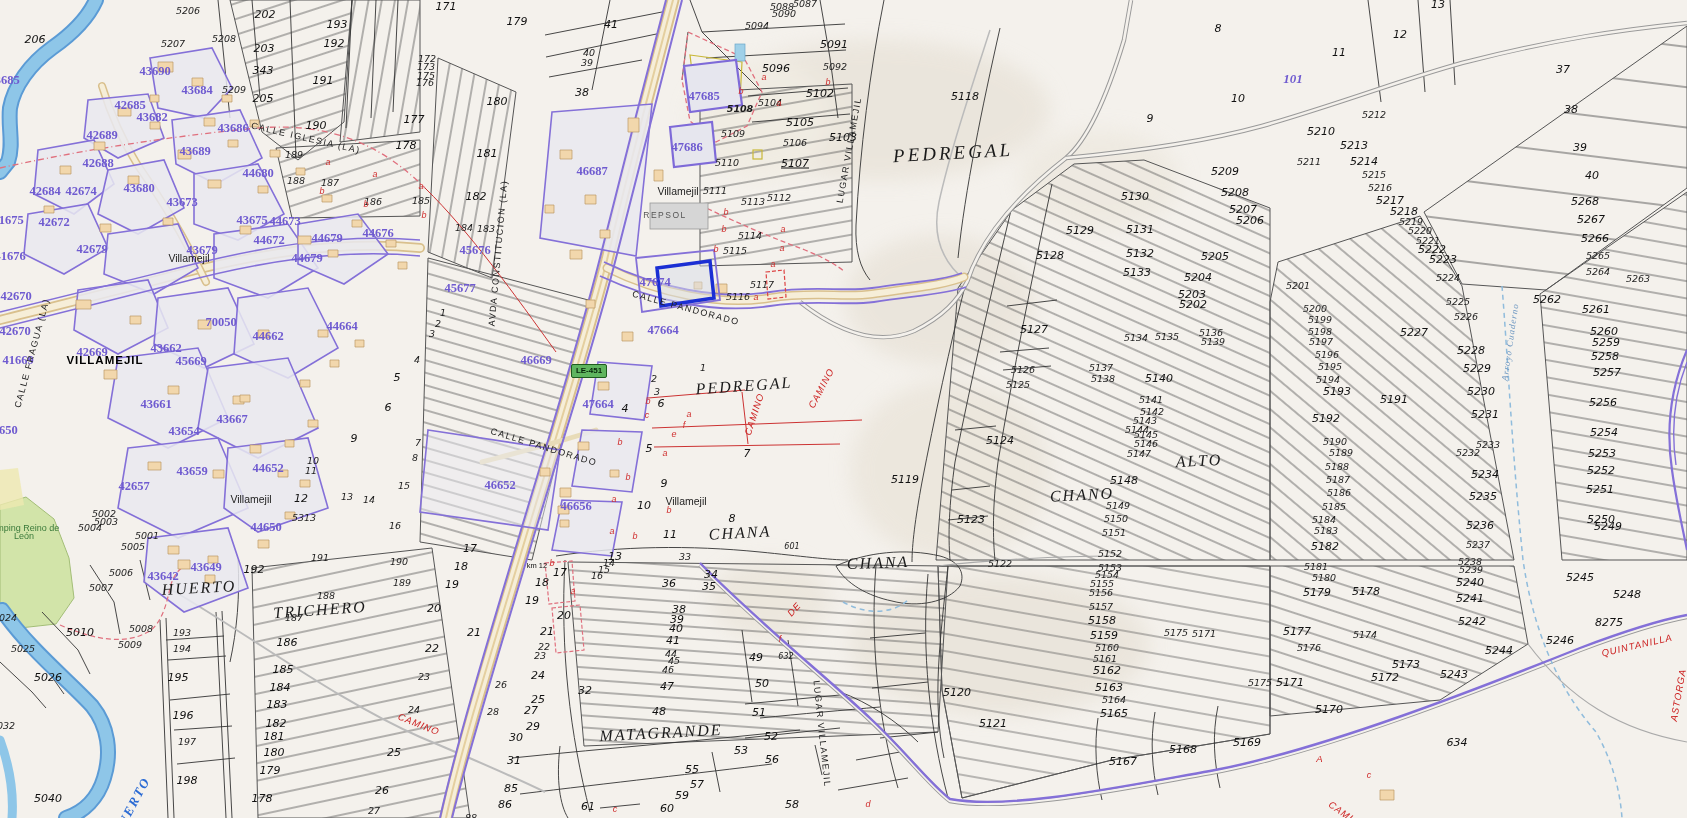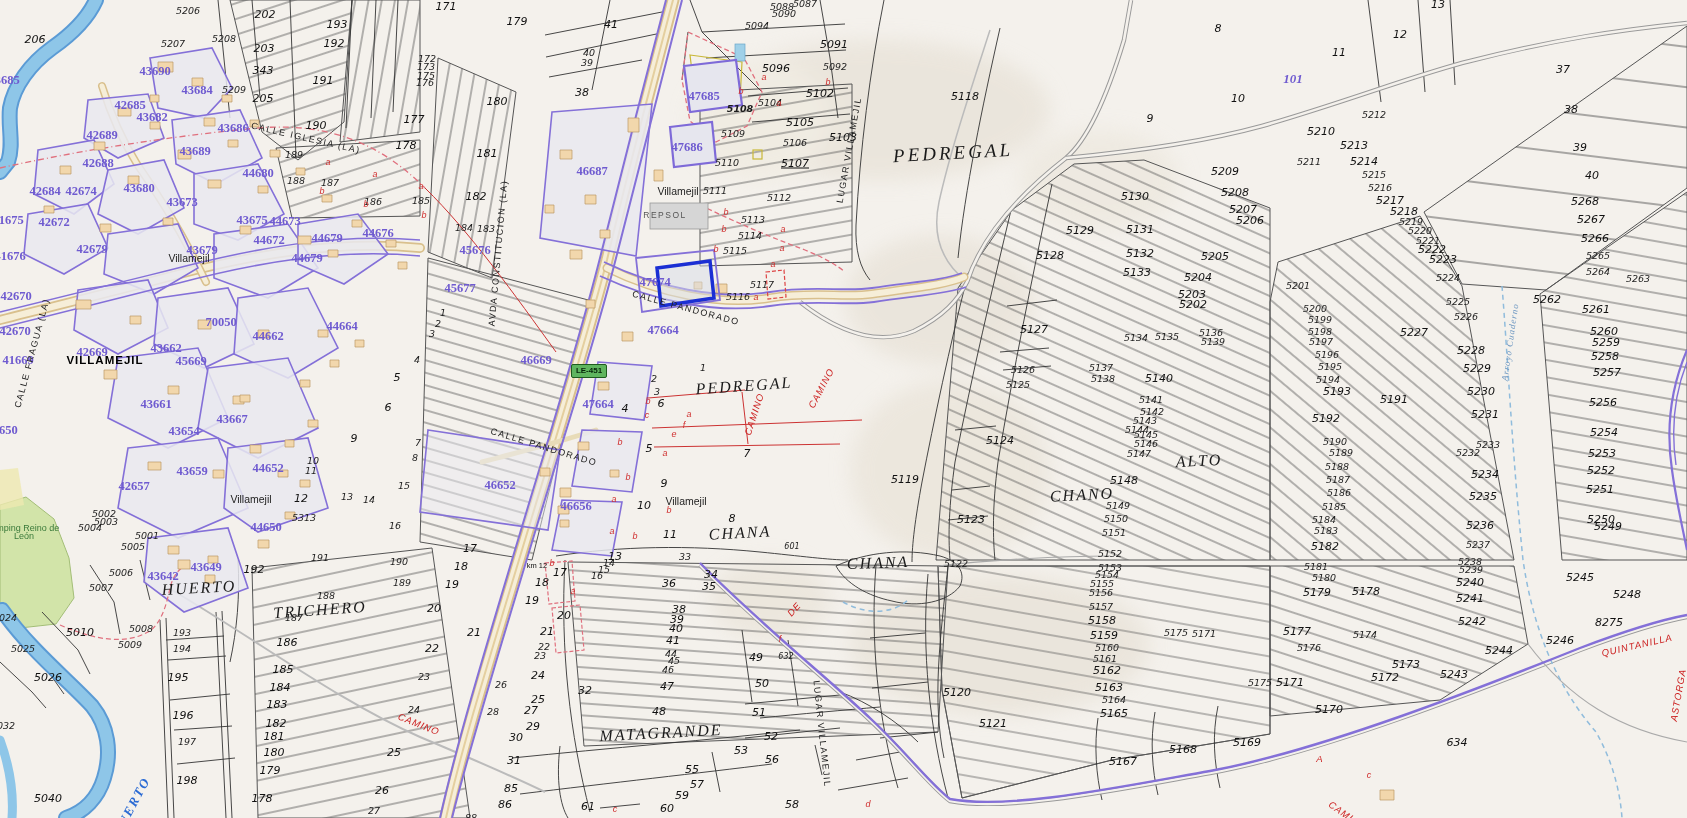--- a/index.html
+++ b/index.html
@@ -399,21 +399,21 @@
       <div class="lbl pb" style="left: 820px; top: 93px;">5102</div>
       <div class="lbl pb" style="left: 800px; top: 122px;">5105</div>
       <div class="lbl pn" style="left: 795px; top: 142px;">5106</div>
       <div class="lbl pb" style="left: 843px; top: 137px;">5103</div>
       <div class="lbl pb" style="left: 795px; top: 163px; text-decoration: underline;">5107</div>
       <div class="lbl pn" style="left: 740px; top: 108px; font-weight: bold;">5108</div>
       <div class="lbl pn" style="left: 733px; top: 133px;">5109</div>
       <div class="lbl pn" style="left: 727px; top: 162px;">5110</div>
       <div class="lbl pn" style="left: 715px; top: 190px;">5111</div>
       <div class="lbl pn" style="left: 779px; top: 197px;">5112</div>
-      <div class="lbl pn" style="left: 753px; top: 219px;">5113</div>
+      <div class="lbl pn" style="left: 753px; top: 201px;">5113</div>
       <div class="lbl pn" style="left: 750px; top: 235px;">5114</div>
       <div class="lbl pn" style="left: 735px; top: 250px;">5115</div>
       <div class="lbl rl" style="left: 764px; top: 77px;">a</div>
       <div class="lbl rl" style="left: 741px; top: 91px;">b</div>
       <div class="lbl rl" style="left: 828px; top: 82px;">b</div>
       <div class="lbl rl" style="left: 779px; top: 103px;">a</div>
       <div class="lbl rl" style="left: 726px; top: 212px;">b</div>
       <div class="lbl rl" style="left: 783px; top: 229px;">a</div>
       <div class="lbl rl" style="left: 724px; top: 229px;">b</div>
       <div class="lbl rl" style="left: 716px; top: 249px;">b</div>
@@ -569,21 +569,21 @@
       <div class="lbl pb" style="left: 1000px; top: 440px;">5124</div>
       <div class="lbl pb" style="left: 1124px; top: 480px;">5148</div>
       <div class="lbl pl" style="left: 1082px; top: 495px; transform: translate(-50%, -50%) rotate(-3deg);">CHANO</div>
       <div class="lbl pb" style="left: 905px; top: 479px;">5119</div>
       <div class="lbl pn" style="left: 1118px; top: 505px;">5149</div>
       <div class="lbl pn" style="left: 1116px; top: 518px;">5150</div>
       <div class="lbl pn" style="left: 1114px; top: 532px;">5151</div>
       <div class="lbl pb" style="left: 971px; top: 519px;">5123</div>
       <div class="lbl pn" style="left: 1110px; top: 553px;">5152</div>
       <div class="lbl pl" style="left: 878px; top: 563px; transform: translate(-50%, -50%) rotate(-2deg);">CHANA</div>
-      <div class="lbl pn" style="left: 956px; top: 563px;">5122</div>
+      <div class="lbl pn" style="left: 1000px; top: 563px;">5122</div>
       <div class="lbl pn" style="left: 1110px; top: 567px;">5153</div>
       <div class="lbl pn" style="left: 1107px; top: 574px;">5154</div>
       <div class="lbl pn" style="left: 1102px; top: 583px;">5155</div>
       <div class="lbl pn" style="left: 1101px; top: 592px;">5156</div>
       <div class="lbl pn" style="left: 1101px; top: 606px;">5157</div>
       <div class="lbl pb" style="left: 1102px; top: 620px;">5158</div>
       <div class="lbl pb" style="left: 1104px; top: 635px;">5159</div>
       <div class="lbl pn" style="left: 1107px; top: 647px;">5160</div>
       <div class="lbl pn" style="left: 1105px; top: 658px;">5161</div>
       <div class="lbl pb" style="left: 1107px; top: 670px;">5162</div>

